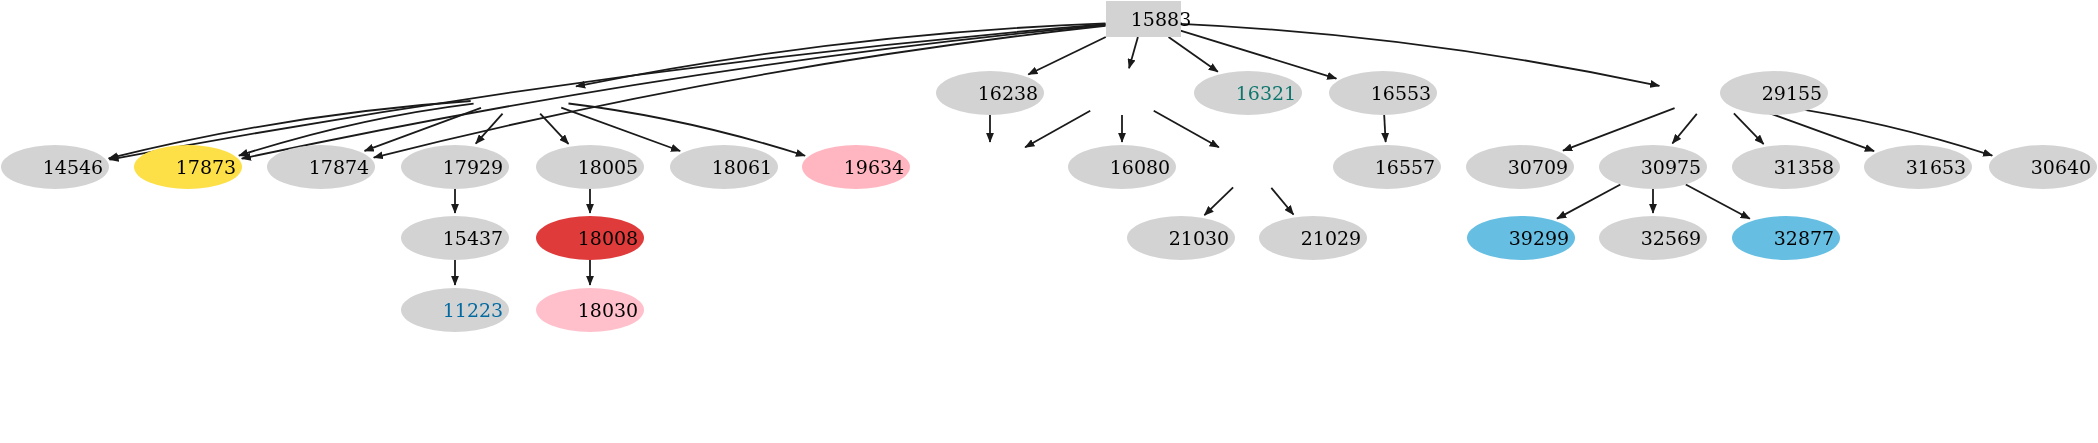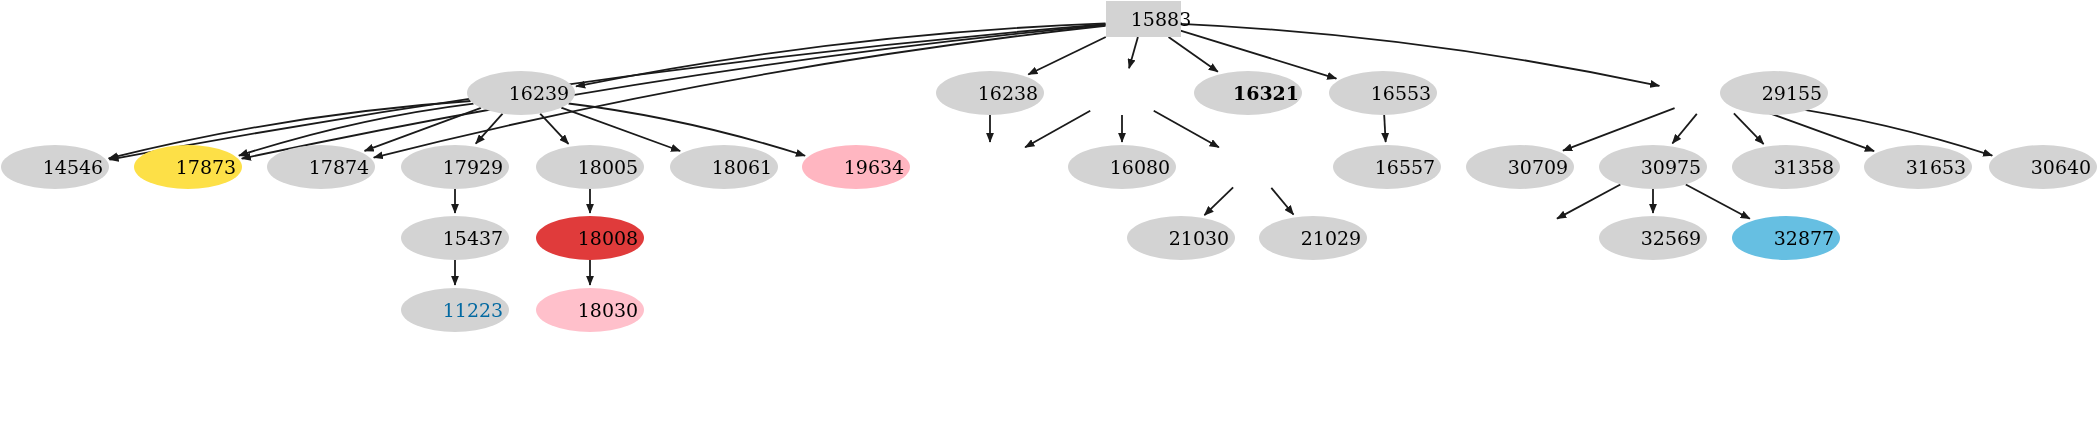--- a/index.html
+++ b/index.html
@@ -102,27 +102,24 @@
         <path d="M1653,189 L1653,213" fill="none" stroke="#1a1a1a" stroke-width="1.8" marker-end="url(#arrowhead)"></path>
         <path d="M1685.7607316410931,184.48881162795197 L1749.8154436598209,218.68343232967882" fill="none" stroke="#1a1a1a" stroke-width="1.8" marker-end="url(#arrowhead)"></path>
         <path d="M455,260 L455,285" fill="none" stroke="#1a1a1a" stroke-width="1.8" marker-end="url(#arrowhead)"></path>
         <path d="M590,260 L590,285" fill="none" stroke="#1a1a1a" stroke-width="1.8" marker-end="url(#arrowhead)"></path>
       </g>
   </svg>
   <div id="node-layer">
       <div class="node box" style="left: 1105.5px; top: 1px; width: 75px; height: 36px; background: rgb(211, 211, 211); color: rgb(0, 0, 0);">
         <span class="node-label">15883</span>
       </div>
-      <div class="node ellipse" style="left: 467px; top: 71px; width: 108px; height: 44px; background: rgb(211, 211, 211); color: rgb(0, 0, 0);">
-        <span class="node-label">16239</span>
-      </div>
       <div class="node ellipse" style="left: 936px; top: 71px; width: 108px; height: 44px; background: rgb(211, 211, 211); color: rgb(0, 0, 0);">
         <span class="node-label">16238</span>
       </div>
-      <div class="node ellipse" style="left: 1194px; top: 71px; width: 108px; height: 44px; background: rgb(211, 211, 211); color: #000000; font-weight: bold;">
+      <div class="node ellipse" style="left: 1194px; top: 71px; width: 108px; height: 44px; background: rgb(211, 211, 211); color: #0f766e;">
         <span class="node-label">16321</span>
       </div>
       <div class="node ellipse" style="left: 1329px; top: 71px; width: 108px; height: 44px; background: rgb(211, 211, 211); color: rgb(0, 0, 0);">
         <span class="node-label">16553</span>
       </div>
       <div class="node ellipse" style="left: 1720px; top: 71px; width: 108px; height: 44px; background: rgb(211, 211, 211); color: rgb(0, 0, 0);">
         <span class="node-label">29155</span>
       </div>
       <div class="node ellipse" style="left: 1px; top: 145px; width: 108px; height: 44px; background: rgb(211, 211, 211); color: rgb(0, 0, 0);">
         <span class="node-label">14546</span>
@@ -171,20 +168,23 @@
       </div>
       <div class="node ellipse" style="left: 536px; top: 216px; width: 108px; height: 44px; background: rgb(224, 59, 59); color: rgb(0, 0, 0);">
         <span class="node-label">18008</span>
       </div>
       <div class="node ellipse" style="left: 1127px; top: 216px; width: 108px; height: 44px; background: rgb(211, 211, 211); color: rgb(0, 0, 0);">
         <span class="node-label">21030</span>
       </div>
       <div class="node ellipse" style="left: 1259px; top: 216px; width: 108px; height: 44px; background: rgb(211, 211, 211); color: rgb(0, 0, 0);">
         <span class="node-label">21029</span>
       </div>
+      <div class="node ellipse" style="left: 1467px; top: 216px; width: 108px; height: 44px; background: rgb(102, 191, 226); color: rgb(0, 0, 0);">
+        <span class="node-label">39299</span>
+      </div>
       <div class="node ellipse" style="left: 1599px; top: 216px; width: 108px; height: 44px; background: rgb(211, 211, 211); color: rgb(0, 0, 0);">
         <span class="node-label">32569</span>
       </div>
       <div class="node ellipse" style="left: 1732px; top: 216px; width: 108px; height: 44px; background: rgb(102, 191, 226); color: rgb(0, 0, 0);">
         <span class="node-label">32877</span>
       </div>
       <div class="node ellipse" style="left: 401px; top: 288px; width: 108px; height: 44px; background: rgb(211, 211, 211); color: #0369a1;">
         <span class="node-label">11223</span>
       </div>
       <div class="node ellipse" style="left: 536px; top: 288px; width: 108px; height: 44px; background: rgb(255, 192, 203); color: rgb(0, 0, 0);">

